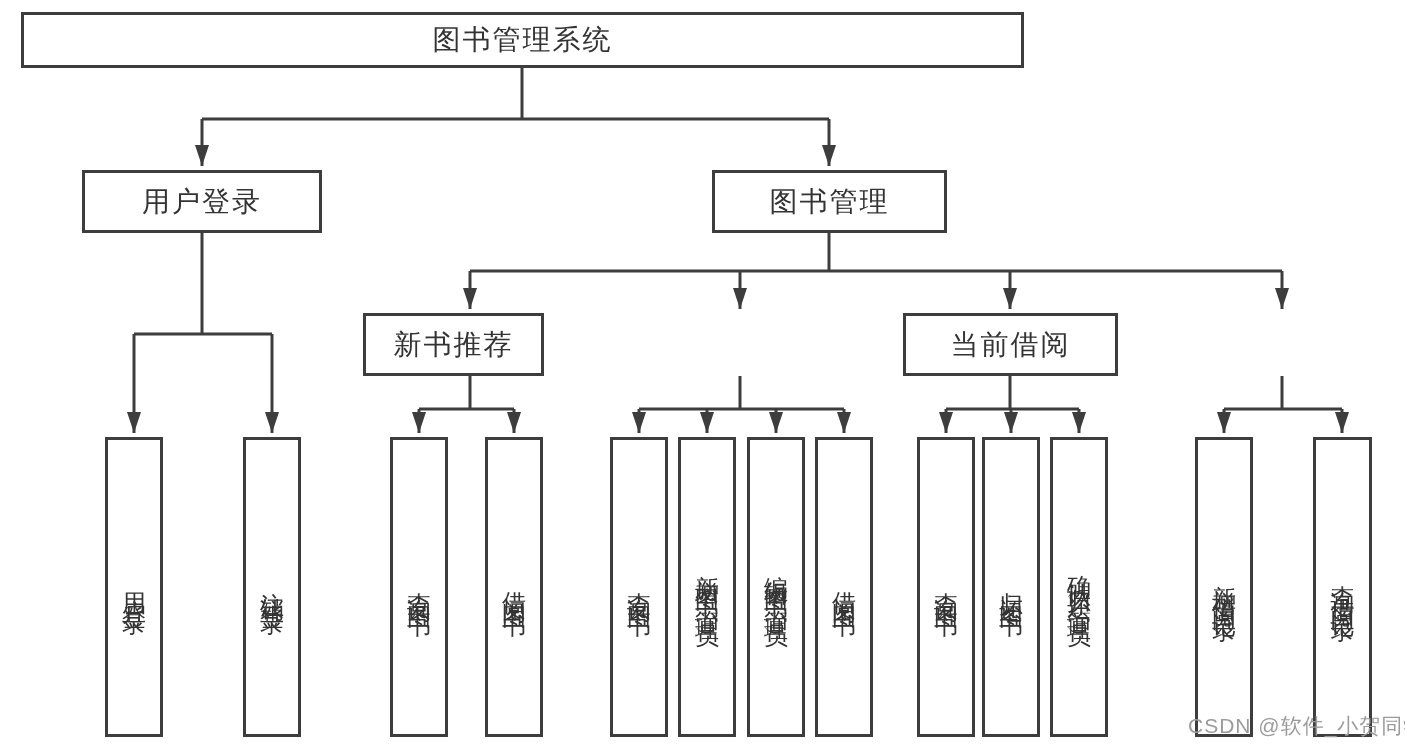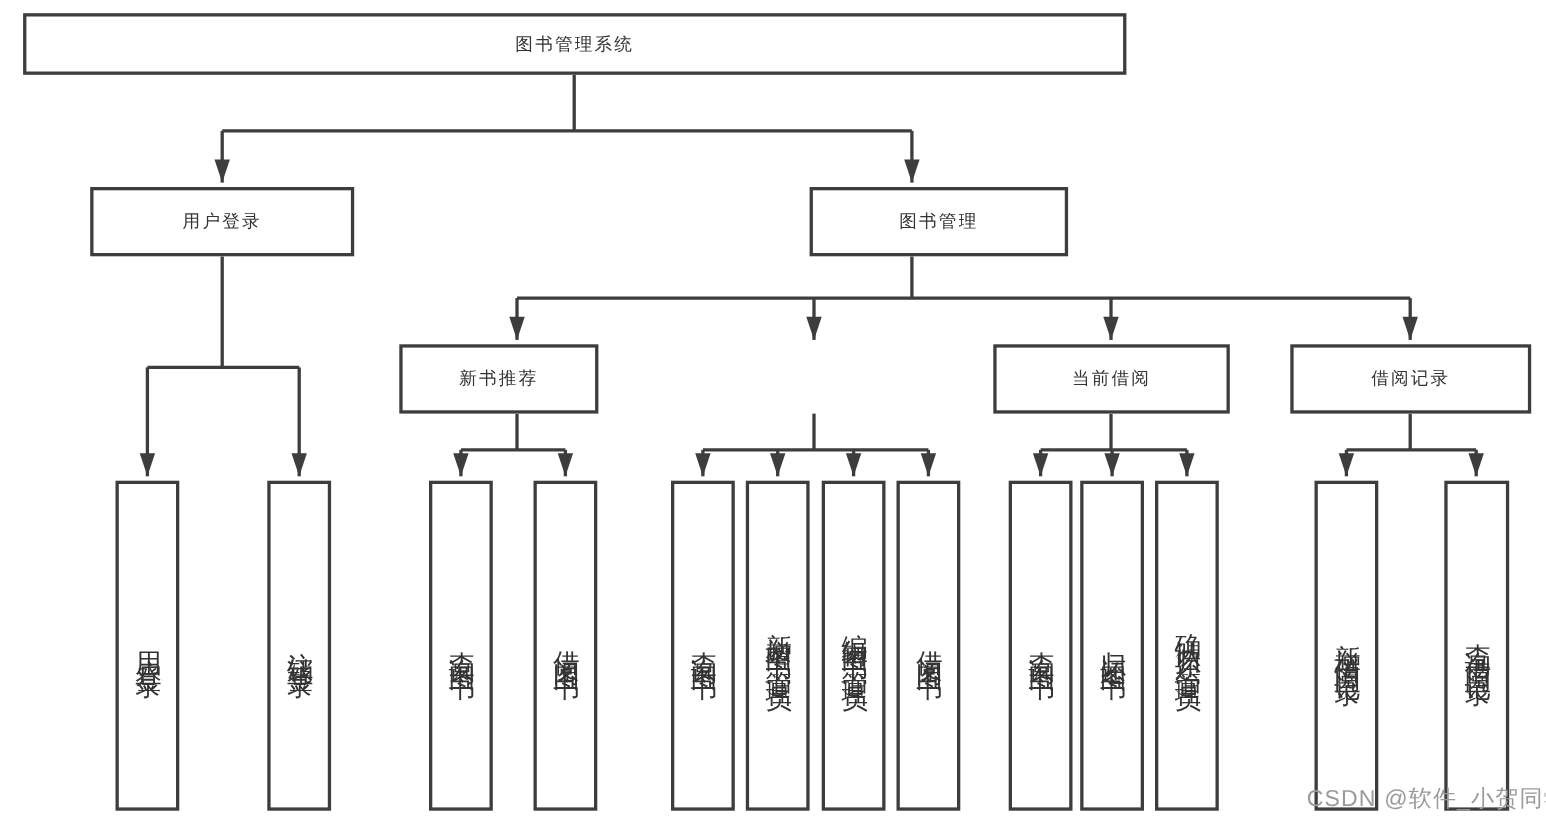--- a/index.html
+++ b/index.html
@@ -16,21 +16,21 @@
   #connectors {
     position:absolute; left:0; top:0;
     width:1405px; height:747px;
   }
   .hbox {
     position:absolute;
     box-sizing:border-box;
     border:3px solid #3d3d3d;
     background:#ffffff;
     display:flex; align-items:center; justify-content:center;
-    font-size:16px; color:#333333;
+    font-size:28px; color:#333333;
     letter-spacing:2px;
     white-space:nowrap;
   }
   .vbox {
     position:absolute;
     box-sizing:border-box;
     width:58px; height:300px; top:437px;
     border:3px solid #3d3d3d;
     background:#ffffff;
     display:flex; align-items:center; justify-content:center;
@@ -107,32 +107,29 @@
     </g>
   </svg>
 
   <div class="hbox" style="left:21px; top:12px; width:1003px; height:56px;">
     <span>图书管理系统</span>
   </div>
 
   <div class="hbox" style="left:82px; top:170px; width:240px; height:63px;">
     <span>用户登录</span>
   </div>
-  <div class="hbox" style="left:712px; top:170px; width:235px; height:63px;margin-left:24px;">
+  <div class="hbox" style="left:712px; top:170px; width:235px; height:63px;">
     <span>图书管理</span>
   </div>
 
   <div class="hbox" style="left:363px; top:313px; width:181px; height:63px;">
     <span>新书推荐</span>
   </div>
   <div class="hbox" style="left:903px; top:313px; width:215px; height:63px;">
     <span>当前借阅</span>
-  </div>
-  <div class="hbox" style="left:1173px; top:313px; width:219px; height:63px;">
-    <span>借阅记录</span>
   </div>
 
   <div class="vbox" style="left:105px;">
     <span>用户登录</span>
   </div>
   <div class="vbox" style="left:243px;">
     <span>注销登录</span>
   </div>
   <div class="vbox" style="left:390px;">
     <span>查询图书</span>

